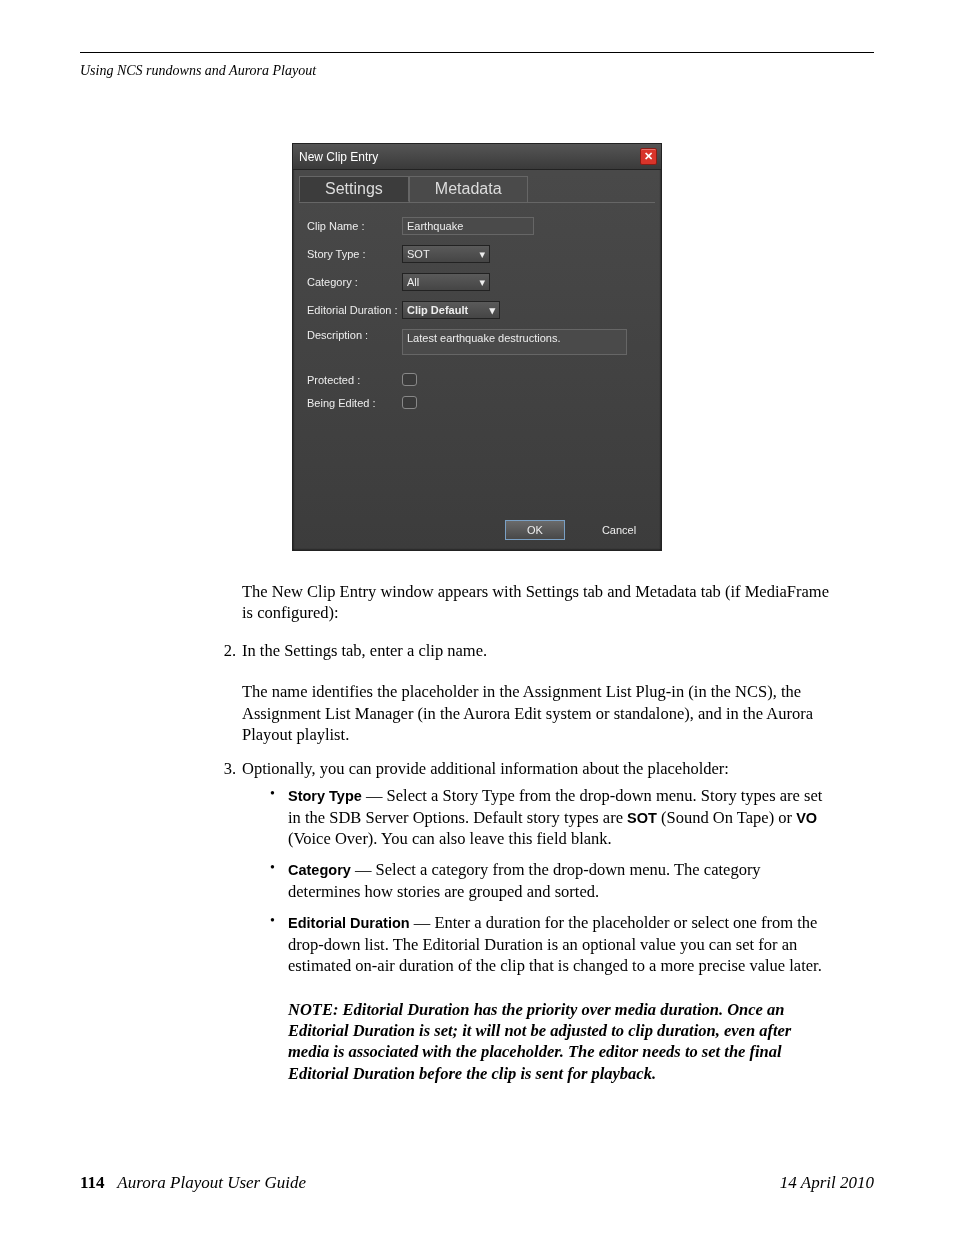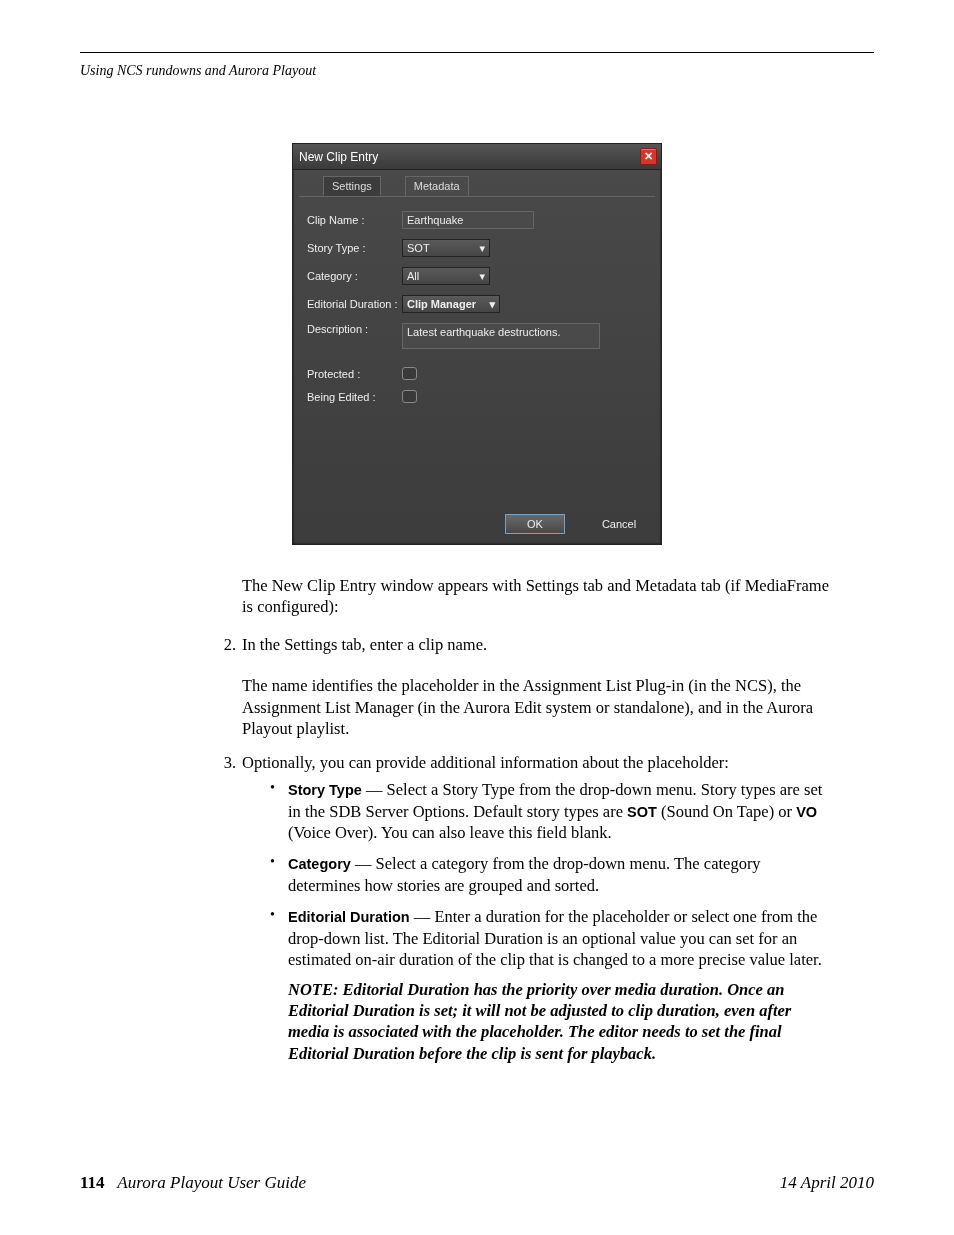--- a/index.html
+++ b/index.html
@@ -57,27 +57,26 @@
     font-size: 11px;
     border-radius: 2px;
     box-shadow: inset 0 1px 0 rgba(255,255,255,.3);
   }
   .tabs {
     display: flex;
     gap: 0;
     padding: 6px 6px 0 6px;
   }
   .tab {
-    padding: 3px 8px;
+    padding: 3px 25px;
     border: 1px solid #666;
     background: #4a4a4a;
     color: #ddd;
-    font-size: 11px;
+    font-size: 16px;
     border-bottom: none;
-    margin-left: 24px;
   }
   .tab.active {
     background: #3c3c3c;
     border-bottom: 1px solid #3c3c3c;
     z-index: 1;
   }
   .tab-body {
     border-top: 1px solid #666;
     margin: 0 6px;
     padding: 14px 8px 8px 8px;
@@ -96,21 +95,21 @@
   }
   .text-input {
     background: #4a4a4a;
     border: 1px solid #666;
     color: #eee;
     padding: 2px 4px;
     font-size: 11px;
     height: 18px;
   }
   .text-input.wide { width: 132px; }
-  .desc-input { width: 198px; height: 26px; }
+  .desc-input { width: 225px; height: 26px; }
   .select-ctl {
     background: linear-gradient(#5a5a5a,#454545);
     border: 1px solid #222;
     color: #eee;
     padding: 1px 4px;
     font-size: 11px;
     height: 18px;
     width: 88px;
     display: flex;
     align-items: center;
@@ -179,21 +178,21 @@
     font-size: 14.5px;
   }
   .bold-sans {
     font-family: Arial, Helvetica, sans-serif;
     font-weight: bold;
     font-size: 14.5px;
   }
   .note {
     font-style: italic;
     font-weight: bold;
-    margin-top: 8px;
+    margin-top: 22px;
   }
   .footer {
     position: absolute;
     bottom: 42px;
     left: 80px;
     right: 80px;
     display: flex;
     justify-content: space-between;
     font-size: 17px;
     font-style: italic;
@@ -231,21 +230,21 @@
       <div class="field-row">
         <span class="field-label">Category :</span>
         <span class="select-ctl">
           <span>All</span>
           <span>▾</span>
         </span>
       </div>
       <div class="field-row">
         <span class="field-label">Editorial Duration :</span>
         <span class="select-ctl bold">
-          <span>Clip Manager</span>
+          <span>Clip Default</span>
           <span>▾</span>
         </span>
       </div>
       <div class="field-row" style="align-items:flex-start;">
         <span class="field-label">Description :</span>
         <span class="text-input desc-input">Latest earthquake destructions.</span>
       </div>
       <div class="field-row" style="margin-top:18px;">
         <span class="field-label">Protected :</span>
         <span class="checkbox"></span>

